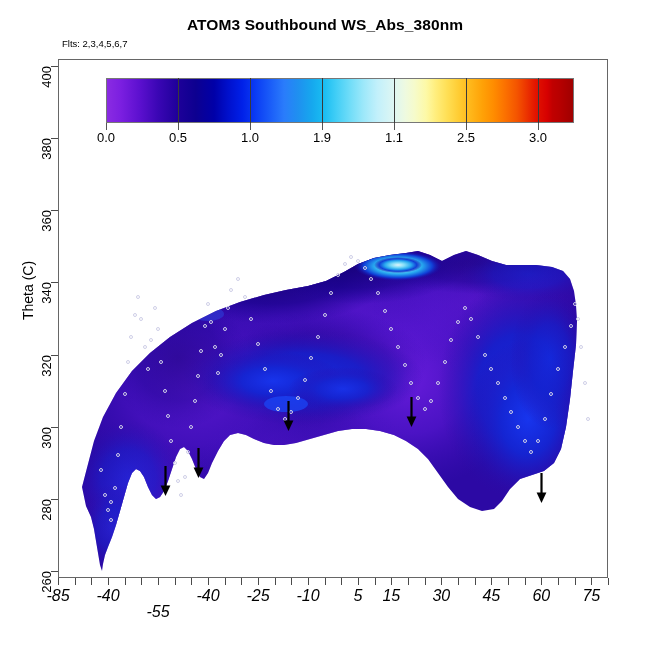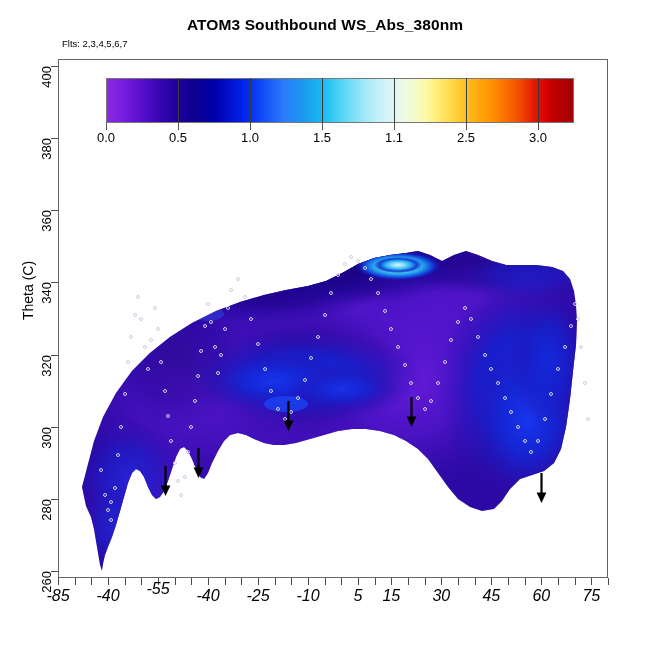--- a/index.html
+++ b/index.html
@@ -332,21 +332,21 @@
       <div class="cb-sep" style="left: 288px;"></div>
       <div class="cb-sep" style="left: 360px;"></div>
       <div class="cb-sep" style="left: 432px;"></div>
       <div class="cb-tick" style="left: 0px;"></div>
       <div class="cb-lab" style="left: 0px;">0.0</div>
       <div class="cb-tick" style="left: 72px;"></div>
       <div class="cb-lab" style="left: 72px;">0.5</div>
       <div class="cb-tick" style="left: 144px;"></div>
       <div class="cb-lab" style="left: 144px;">1.0</div>
       <div class="cb-tick" style="left: 216px;"></div>
-      <div class="cb-lab" style="left: 216px;">1.5</div>
+      <div class="cb-lab" style="left: 216px;">1.9</div>
       <div class="cb-tick" style="left: 288px;"></div>
       <div class="cb-lab" style="left: 288px;">1.1</div>
       <div class="cb-tick" style="left: 360px;"></div>
       <div class="cb-lab" style="left: 360px;">2.5</div>
       <div class="cb-tick" style="left: 432px;"></div>
       <div class="cb-lab" style="left: 432px;">3.0</div>
     </div>
 
   <div class="abs" id="xaxis" style="left:58px;top:578px;width:550px;height:40px;">
       <div class="xtick" style="left: 0px; top: 0px;"></div>
@@ -378,21 +378,21 @@
       <div class="xtick" style="left: 433.333px; top: 0px;"></div>
       <div class="xtick" style="left: 450px; top: 0px;"></div>
       <div class="xtick" style="left: 466.667px; top: 0px;"></div>
       <div class="xtick" style="left: 483.333px; top: 0px;"></div>
       <div class="xtick" style="left: 500px; top: 0px;"></div>
       <div class="xtick" style="left: 516.667px; top: 0px;"></div>
       <div class="xtick" style="left: 533.333px; top: 0px;"></div>
       <div class="xtick" style="left: 550px; top: 0px;"></div>
       <div class="xlab" style="left: 0px; top: 9px;">-85</div>
       <div class="xlab" style="left: 50px; top: 9px;">-40</div>
-      <div class="xlab" style="left: 100px; top: 2px;">-55</div>
+      <div class="xlab" style="left: 100px; top: 25px;">-55</div>
       <div class="xlab" style="left: 150px; top: 9px;">-40</div>
       <div class="xlab" style="left: 200px; top: 9px;">-25</div>
       <div class="xlab" style="left: 250px; top: 9px;">-10</div>
       <div class="xlab" style="left: 300px; top: 9px;">5</div>
       <div class="xlab" style="left: 333.333px; top: 9px;">15</div>
       <div class="xlab" style="left: 383.333px; top: 9px;">30</div>
       <div class="xlab" style="left: 433.333px; top: 9px;">45</div>
       <div class="xlab" style="left: 483.333px; top: 9px;">60</div>
       <div class="xlab" style="left: 533.333px; top: 9px;">75</div>
     </div>

